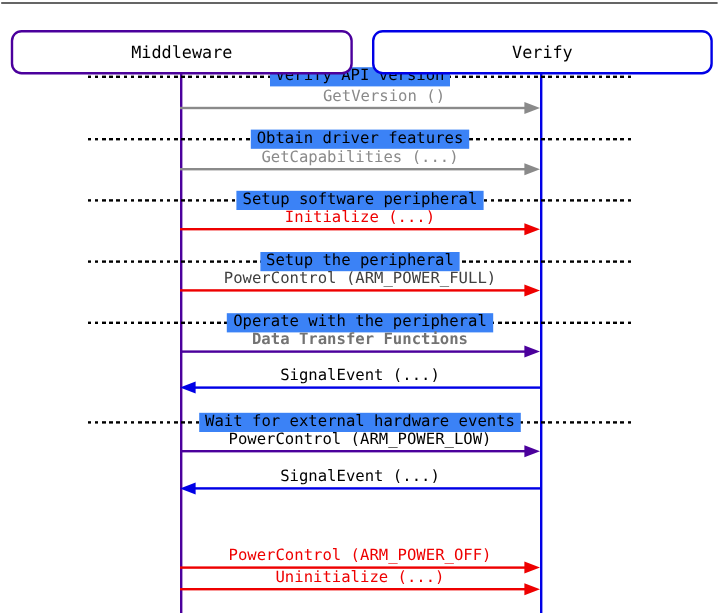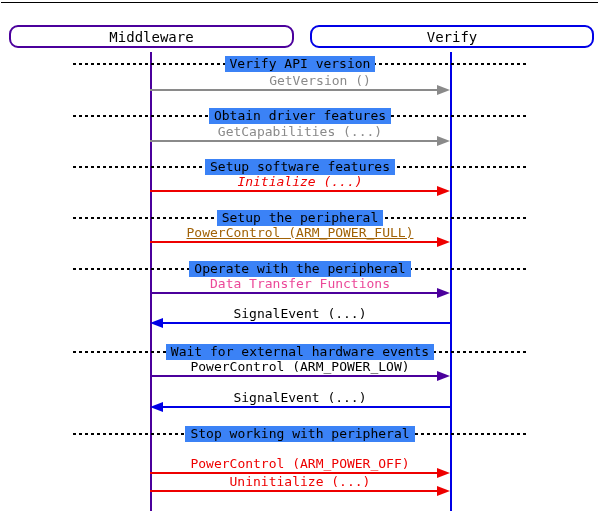--- a/index.html
+++ b/index.html
@@ -3,21 +3,21 @@
 <meta charset="utf-8">
 <style>
   html,body { margin:0; padding:0; background:#fff; }
   #stage {
     position:relative; width:600px; height:511px; background:#ffffff;
     font-family:"DejaVu Sans Mono","Liberation Mono",monospace;
     overflow:hidden;
   }
   .top-rule { position:absolute; left:1px; top:2px; width:597px; height:1px; background:#000; }
   .entity {
-    position:absolute; top:25px; height:23px; box-sizing:border-box;
+    position:absolute; top:25px; height:37px; box-sizing:border-box;
     border:2px solid #000; border-radius:9px; background:#fff;
     display:flex; align-items:center; justify-content:center;
     font-size:14px; color:#000; z-index:3;
   }
   .entity.e0 { left:9px;   width:285px; }
   .entity.e1 { left:310px; width:284px; }
   .lifeline { position:absolute; top:52px; bottom:0; width:2px; z-index:1; }
   .lifeline.e0 { left:150px; }
   .lifeline.e1 { left:450px; }
   .sep {
@@ -75,42 +75,42 @@
       <div class="sep-line"></div>
       <div class="sep-label">Obtain driver features</div>
     </div>
     <div class="msg right" style="top: 125px;">
       <div class="msg-label" style="color: rgb(138, 138, 138);">GetCapabilities (...)</div>
       <div class="msg-line" style="background: rgb(138, 138, 138);"></div>
       <div class="arrowhead" style="border-left-color: rgb(138, 138, 138);"></div>
     </div>
     <div class="sep" style="top: 158px;">
       <div class="sep-line"></div>
-      <div class="sep-label">Setup software features</div>
+      <div class="sep-label">Setup software peripheral</div>
     </div>
     <div class="msg right" style="top: 175px;">
-      <div class="msg-label" style="color: rgb(238, 0, 0); font-style: italic;">Initialize (...)</div>
+      <div class="msg-label" style="color: rgb(238, 0, 0);">Initialize (...)</div>
       <div class="msg-line" style="background: rgb(238, 0, 0);"></div>
       <div class="arrowhead" style="border-left-color: rgb(238, 0, 0);"></div>
     </div>
     <div class="sep" style="top: 209px;">
       <div class="sep-line"></div>
       <div class="sep-label">Setup the peripheral</div>
     </div>
     <div class="msg right" style="top: 226px;">
-      <div class="msg-label" style="color: #a16207; text-decoration: underline;">PowerControl (ARM_POWER_FULL)</div>
+      <div class="msg-label" style="color: #404040;">PowerControl (ARM_POWER_FULL)</div>
       <div class="msg-line" style="background: rgb(238, 0, 0);"></div>
       <div class="arrowhead" style="border-left-color: rgb(238, 0, 0);"></div>
     </div>
     <div class="sep" style="top: 260px;">
       <div class="sep-line"></div>
       <div class="sep-label">Operate with the peripheral</div>
     </div>
     <div class="msg right" style="top: 277px;">
-      <div class="msg-label" style="color: #ec4899;">Data Transfer Functions</div>
+      <div class="msg-label" style="color: #737373; font-weight: bold;">Data Transfer Functions</div>
       <div class="msg-line" style="background: rgb(75, 0, 156);"></div>
       <div class="arrowhead" style="border-left-color: rgb(75, 0, 156);"></div>
     </div>
     <div class="msg left" style="top: 307px;">
       <div class="msg-label" style="color: rgb(0, 0, 0);">SignalEvent (...)</div>
       <div class="msg-line" style="background: rgb(0, 0, 230);"></div>
       <div class="arrowhead" style="border-right-color: rgb(0, 0, 230);"></div>
     </div>
     <div class="sep" style="top: 343px;">
       <div class="sep-line"></div>
@@ -119,24 +119,20 @@
     <div class="msg right" style="top: 360px; text-decoration: underline;">
       <div class="msg-label" style="color: rgb(0, 0, 0);">PowerControl (ARM_POWER_LOW)</div>
       <div class="msg-line" style="background: rgb(75, 0, 156);"></div>
       <div class="arrowhead" style="border-left-color: rgb(75, 0, 156);"></div>
     </div>
     <div class="msg left" style="top: 391px;">
       <div class="msg-label" style="color: rgb(0, 0, 0);">SignalEvent (...)</div>
       <div class="msg-line" style="background: rgb(0, 0, 230);"></div>
       <div class="arrowhead" style="border-right-color: rgb(0, 0, 230);"></div>
     </div>
-    <div class="sep" style="top: 425px;">
-      <div class="sep-line"></div>
-      <div class="sep-label">Stop working with peripheral</div>
-    </div>
     <div class="msg right" style="top: 444px; margin-top: 13px;">
       <div class="msg-label" style="color: rgb(238, 0, 0);">PowerControl (ARM_POWER_OFF)</div>
       <div class="msg-line" style="background: rgb(238, 0, 0);"></div>
       <div class="arrowhead" style="border-left-color: rgb(238, 0, 0);"></div>
     </div>
     <div class="msg right" style="top: 475px;">
       <div class="msg-label" style="color: rgb(238, 0, 0);">Uninitialize (...)</div>
       <div class="msg-line" style="background: rgb(238, 0, 0);"></div>
       <div class="arrowhead" style="border-left-color: rgb(238, 0, 0);"></div>
     </div>

